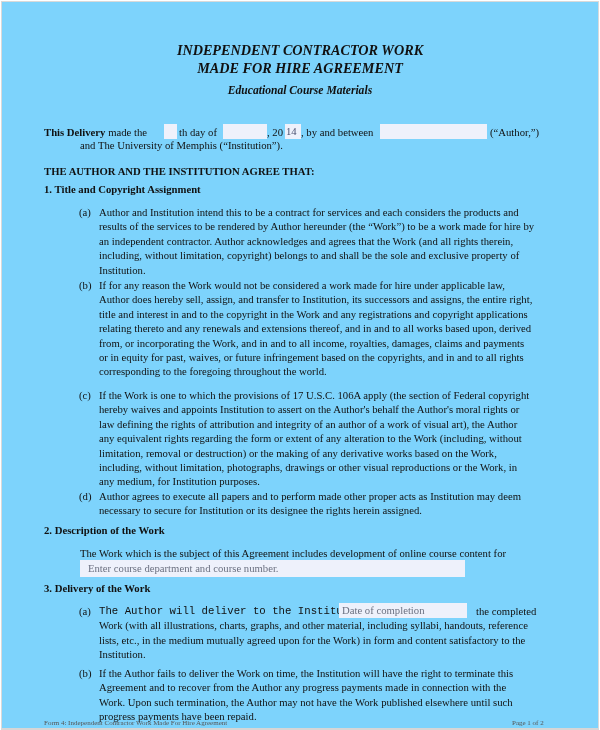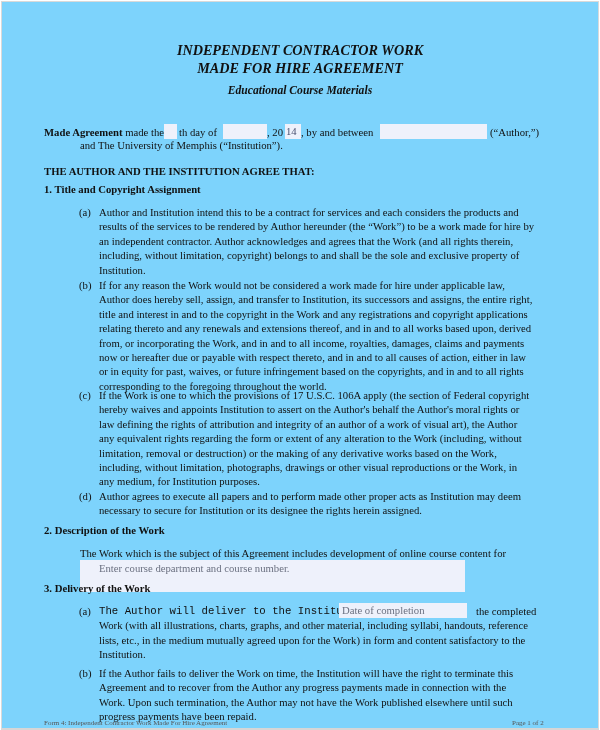--- a/index.html
+++ b/index.html
@@ -30,21 +30,21 @@
 </style>
 </head>
 <body>
 
 <div class="page">
 
   <div class="abs title" style="top:40px;">INDEPENDENT CONTRACTOR WORK</div>
   <div class="abs title" style="top:58px;">MADE FOR HIRE AGREEMENT</div>
   <div class="abs subtitle" style="top:82px;">Educational Course Materials</div>
 
-  <div class="abs body" style="top:123px; left:42px;"><span class="bold">Made Agreement</span> <span>made the</span></div>
+  <div class="abs body" style="top:123px; left:42px;"><span class="bold">This Delivery</span> <span>made the</span></div>
   <div class="field" style="top:122px; left:162px; width:13px;"></div>
   <div class="abs body" style="top:123px; left:177px;">th day of</div>
   <div class="field" style="top:122px; left:221px; width:44px;"></div>
   <div class="abs body" style="top:123px; left:265px;">, 20</div>
   <div class="field" style="top:122px; left:283px; width:16px; color:#4a5070; padding-left:1px;">14</div>
   <div class="abs body" style="top:123px; left:299px;">, by and between</div>
   <div class="field" style="top:122px; left:378px; width:107px;"></div>
   <div class="abs body" style="top:123px; left:488px;">(“Author,”)</div>
   <div class="abs body" style="top:136px; left:42px;margin-left:36px;">and The University of Memphis (“Institution”).</div>
 
@@ -64,21 +64,20 @@
   </div>
 
   <div class="item" style="top:276px;">
     <span class="lbl">(b)</span>
     <div class="txt">
       <div>If for any reason the Work would not be considered a work made for hire under applicable law,</div>
       <div>Author does hereby sell, assign, and transfer to Institution, its successors and assigns, the entire right,</div>
       <div>title and interest in and to the copyright in the Work and any registrations and copyright applications</div>
       <div>relating thereto and any renewals and extensions thereof, and in and to all works based upon, derived</div>
       <div>from, or incorporating the Work, and in and to all income, royalties, damages, claims and payments</div>
-      <div>now or hereafter due or payable with respect thereto, and in and to all causes of action, either in law</div>
       <div>or in equity for past, waives, or future infringement based on the copyrights, and in and to all rights</div>
       <div>corresponding to the foregoing throughout the world.</div>
     </div>
   </div>
 
   <div class="item" style="top:386px;">
     <span class="lbl">(c)</span>
     <div class="txt">
       <div>If the Work is one to which the provisions of 17 U.S.C. 106A apply (the section of Federal copyright</div>
       <div>hereby waives and appoints Institution to assert on the Author's behalf the Author's moral rights or</div>
@@ -93,21 +92,21 @@
   <div class="item" style="top:487px;">
     <span class="lbl">(d)</span>
     <div class="txt">
       <div>Author agrees to execute all papers and to perform made other proper acts as Institution may deem</div>
       <div>necessary to secure for Institution or its designee the rights herein assigned.</div>
     </div>
   </div>
 
   <div class="abs section" style="top:522px; left:42px;">2. Description of the Work</div>
   <div class="abs body" style="top:544px; left:78px;">The Work which is the subject of this Agreement includes development of online course content for</div>
-  <div class="field" style="top:558px; left:78px; width:385px; height:32px; line-height:17px; padding-left:19px;">Enter course department and course number.</div>
+  <div class="field" style="top:558px; left:78px; width:385px; height:17px; line-height:17px; padding-left:8px;">Enter course department and course number.</div>
 
   <div class="abs section" style="top:580px; left:42px;">3. Delivery of the Work</div>
 
   <div class="item" style="top:602px;">
     <span class="lbl">(a)</span>
     <div class="txt">
       <div style="position:relative;font-family:Liberation Mono, monospace;">
         <span>The Author will deliver to the Institution on or before</span>
       </div>
       <div>Work (with all illustrations, charts, graphs, and other material, including syllabi, handouts, reference</div>

